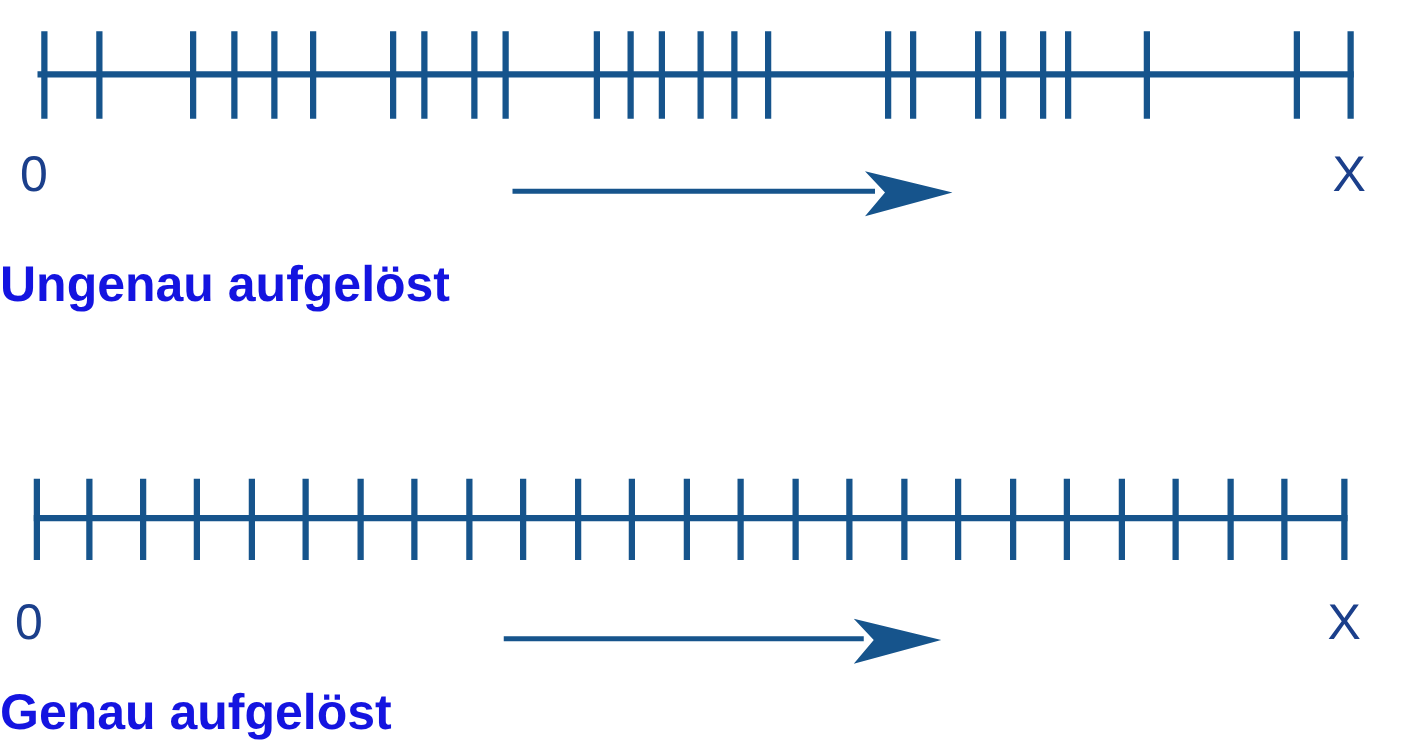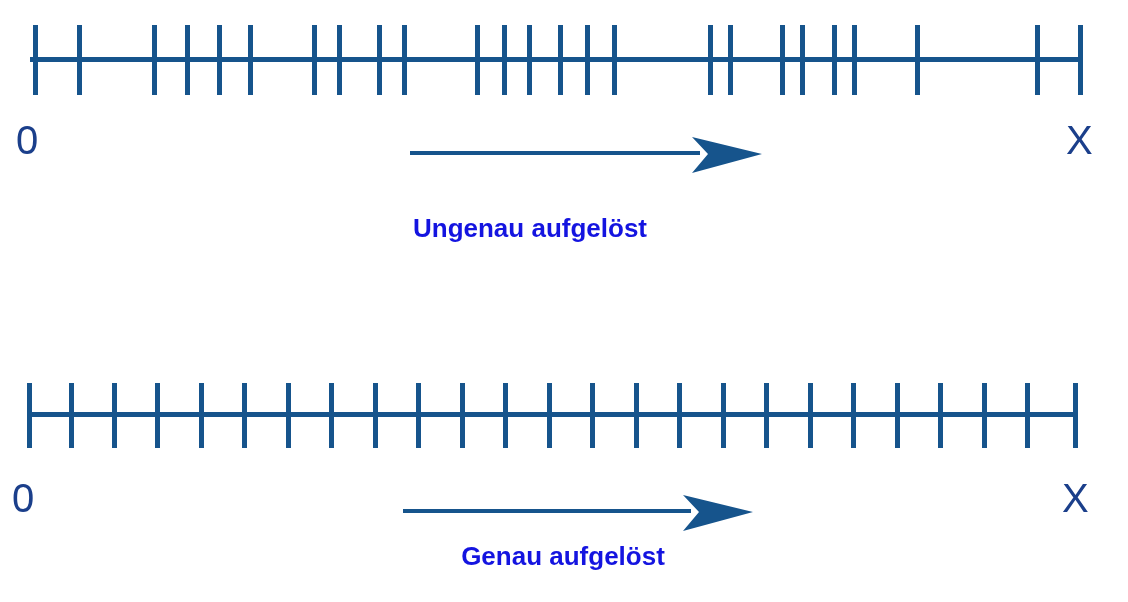--- a/index.html
+++ b/index.html
@@ -67,25 +67,24 @@
     background: #16548c;
   }
   .arrow-head {
     position: absolute;
   }
 
   
   .caption {
     position: absolute;
     width: 1060px;
-    text-align: center;
     color: #1414e0;
     font-family: "Liberation Sans", sans-serif;
     font-weight: bold;
-    font-size: 26px;
+    font-size: 40px;
     line-height: 40px;
     white-space: nowrap;
   }
 </style>
 </head>
 <body>
 
 <div id="stage">
 
   <div class="scale-block" id="scale-block-coarse">
@@ -172,16 +171,16 @@
 
     <div class="end-label" id="label-x-fine" style="left:1062px; top:118px;">X</div>
 
     <div class="arrow-wrap" id="arrow-fine" style="left:403px; top:131px; width:350px; height:44px;">
       <div class="arrow-shaft" style="left:0px; top:18px; width:288px;"></div>
       <svg width="70" height="44" viewBox="0 0 70 44" class="arrow-head" style="left:280px; top:0px;">
         <path d="M 0 4 L 70 21 L 0 40 L 16 21 Z" fill="#16548c"></path>
       </svg>
     </div>
 
-    <div class="caption" id="caption-fine" style="top:176px;padding-left:33px;">Genau aufgelöst</div>
+    <div class="caption" id="caption-fine" style="top:190px;">Genau aufgelöst</div>
   </div>
 
 </div>
 
 </body></html>

